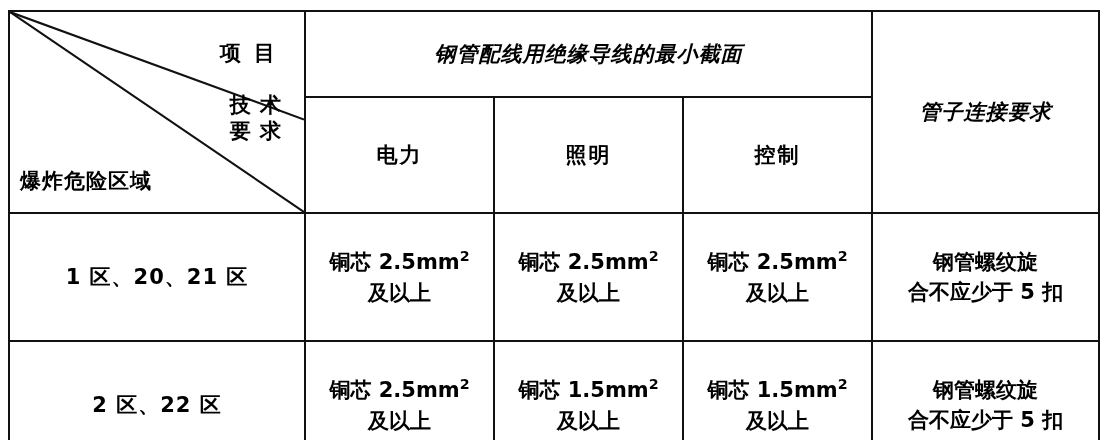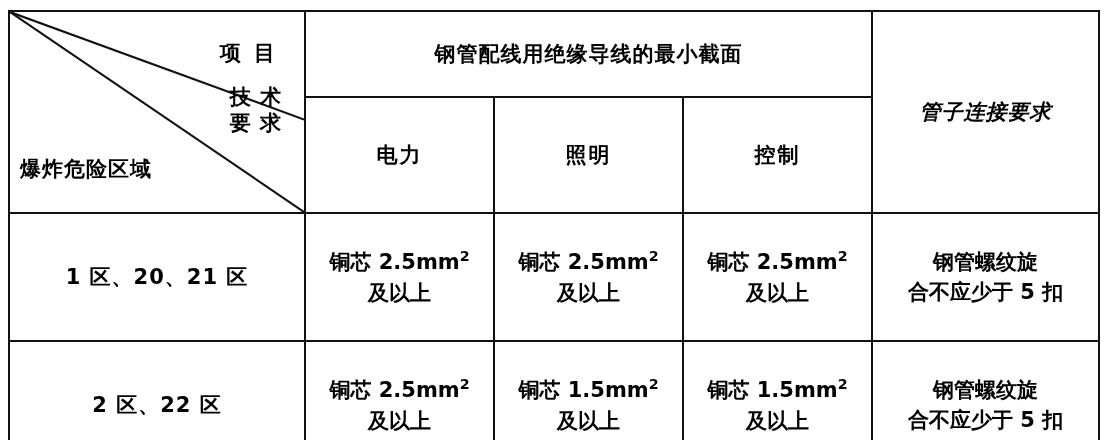--- a/index.html
+++ b/index.html
@@ -64,35 +64,36 @@
     font-weight: bold;
     margin-top: 12px;
   }
   .corner .lbl-item {
     right: 26px;
     top: 14px;
     letter-spacing: 3px;
   }
   .corner .lbl-tech {
     right: 22px;
-    top: 60px;
+    top: 68px;
     text-align: center;
     line-height: 1.25;
     letter-spacing: 1px;
   }
   .corner .lbl-zone {
     left: 10px;
-    bottom: 28px;
+    bottom: 16px;
     letter-spacing: 1px;
   }
 
   .head-span {
     height: 76px;
     font-size: 22px;
     letter-spacing: 1px;
+    font-style: italic;
   }
   .head-sub {
     height: 106px;
     font-size: 22px;
     letter-spacing: 2px;
     border-radius: 27px;
   }
   .head-right {
     font-size: 22px;
     letter-spacing: 1px;

